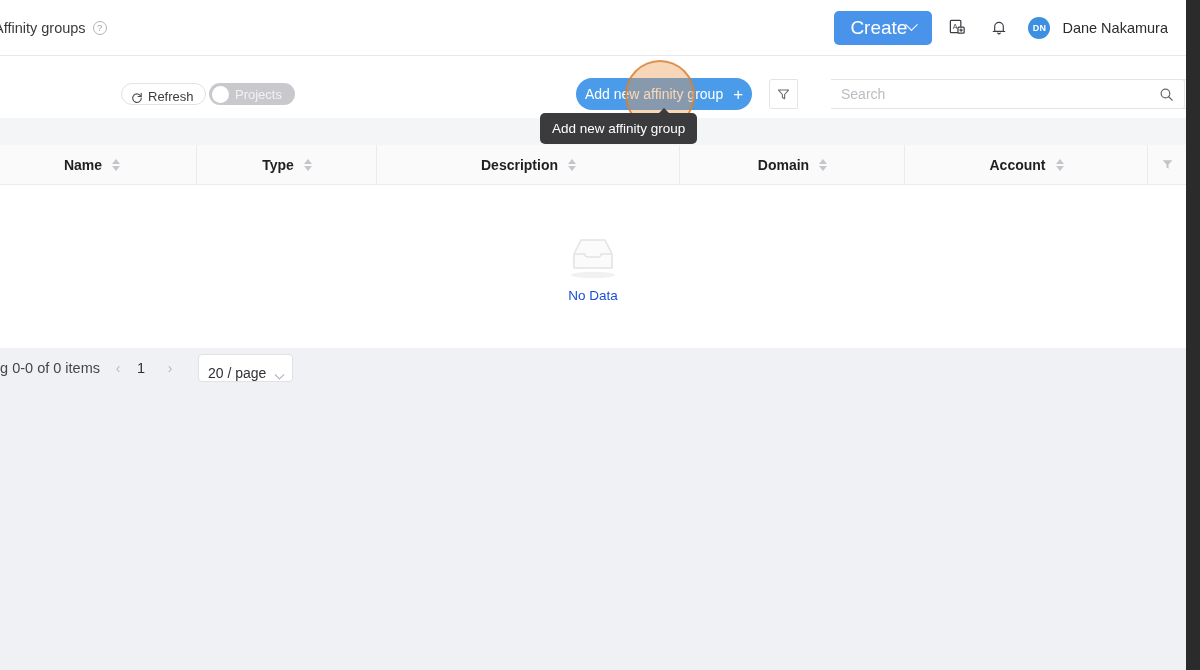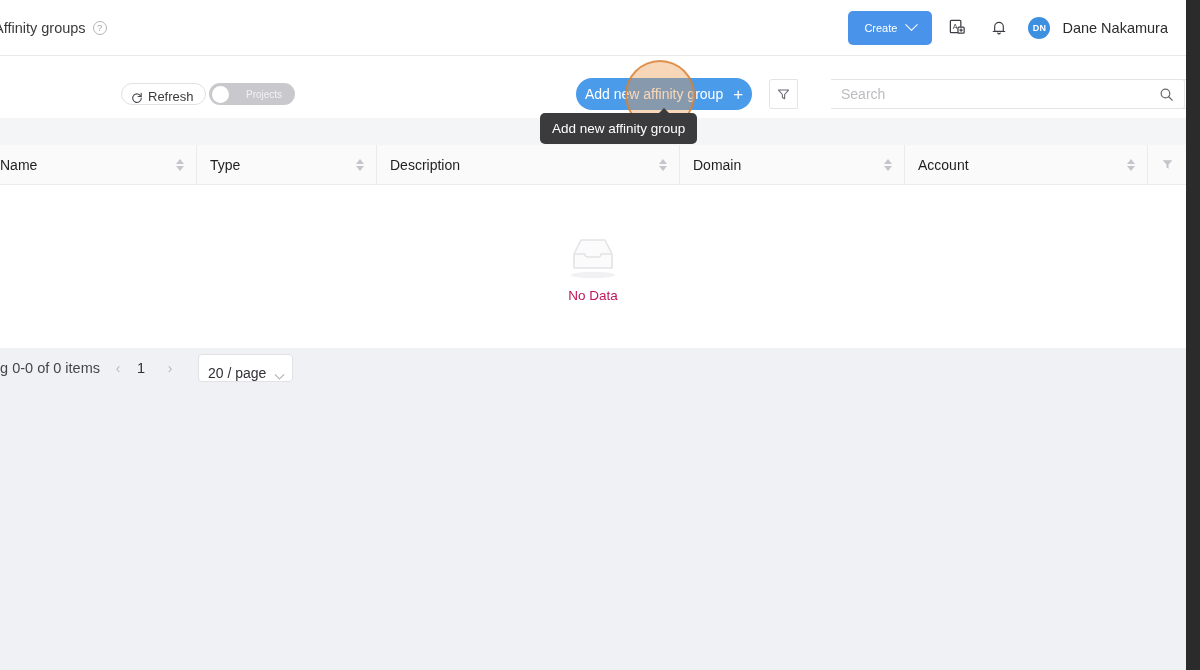--- a/index.html
+++ b/index.html
@@ -21,22 +21,22 @@
     position: absolute; left: 0; top: 0;
     width: 1186px; height: 56px;
     background: #ffffff;
     border-bottom: 1px solid #e8e8ec;
     display: flex; align-items: center; justify-content: flex-end;
     padding-right: 18px;
   }
   .create-btn {
     height: 34px; padding: 0 16px;
     background: #4a93ea; border: none; border-radius: 5px;
-    color: #ffffff; font-size: 11px;
-    display: flex; align-items: center; gap: 10px;
+    color: #ffffff; font-size: 19px;
+    display: flex; align-items: center; 
     cursor: pointer; font-family: inherit;
   }
   .chev-d {
     width: 9px; height: 9px; display: inline-block;
     border-right: 1.6px solid #ffffff; border-bottom: 1.6px solid #ffffff;
     transform: rotate(45deg) translate(-2px,-2px);
   }
   .icon-btn {
     width: 34px; height: 34px; margin-left: 8px;
     display: flex; align-items: center; justify-content: center;
@@ -82,21 +82,21 @@
     position: absolute; left: 209px; top: 83px;
     width: 86px; height: 22px; border-radius: 11px;
     background: #c9c9cd; cursor: pointer;
     display: flex; align-items: center;
   }
   .toggle-knob {
     width: 17px; height: 17px; border-radius: 50%;
     background: #ffffff; margin-left: 3px; flex: none;
   }
   .toggle-lbl {
-    font-size: 10px; color: #f2f2f4; margin-left: 17px; white-space: nowrap;
+    font-size: 13px; color: #f2f2f4; margin-left: 6px; white-space: nowrap;
   }
   .add-btn {
     position: absolute; left: 576px; top: 78px;
     width: 176px; height: 32px;
     background: #4a9ceb; border: none; border-radius: 16px;
     color: #ffffff; font-size: 14px;
     display: flex; align-items: center; justify-content: center; gap: 10px;
     cursor: pointer; font-family: inherit;
   }
   .plus-g { font-size: 17px; line-height: 1; font-weight: 300; }
@@ -138,23 +138,23 @@
     position: absolute; left: 0; top: 145px;
     width: 1186px; height: 203px;
     background: #ffffff;
   }
   .thead {
     height: 40px; background: #fafafa;
     border-bottom: 1px solid #ededf1;
     display: flex; align-items: center;
   }
   .th {
-    display: flex; align-items: center; justify-content: space-between;
+    display: flex; align-items: center; justify-content: center;
     height: 40px; padding: 0 12px 0 0;
-    font-size: 14px; font-weight: normal; color: #1f1f1f;
+    font-size: 14px; font-weight: bold; color: #1f1f1f;
     position: relative; cursor: pointer;
   }
   .th .lbl { white-space: nowrap; }
   .th-div { border-right: 1px solid #ebebef; }
   .sorter {
     display: flex; flex-direction: column; gap: 2px; margin-left: 10px;
   }
   .tri-up, .tri-dn {
     width: 0; height: 0;
     border-left: 4px solid transparent; border-right: 4px solid transparent;
@@ -164,21 +164,21 @@
   .th-filter {
     width: 38px; height: 40px;
     display: flex; align-items: center; justify-content: center;
     cursor: pointer; flex: none;
   }
   .tbody {
     height: 162px;
     display: flex; flex-direction: column;
     align-items: center; justify-content: center;
   }
-  .nodata-lbl { font-size: 13.5px; color: #be185d; margin-top: 8px; }
+  .nodata-lbl { font-size: 13.5px; color: #1d4ed8; margin-top: 8px; }
 
   
   .pagebar {
     position: absolute; left: 0; top: 348px;
     width: 1186px; height: 40px;
     display: flex; align-items: center;
     font-size: 14.5px; color: #45454c;
   }
   .pg-count { margin-left: -8px; white-space: nowrap; }
   .pg-arrow {

